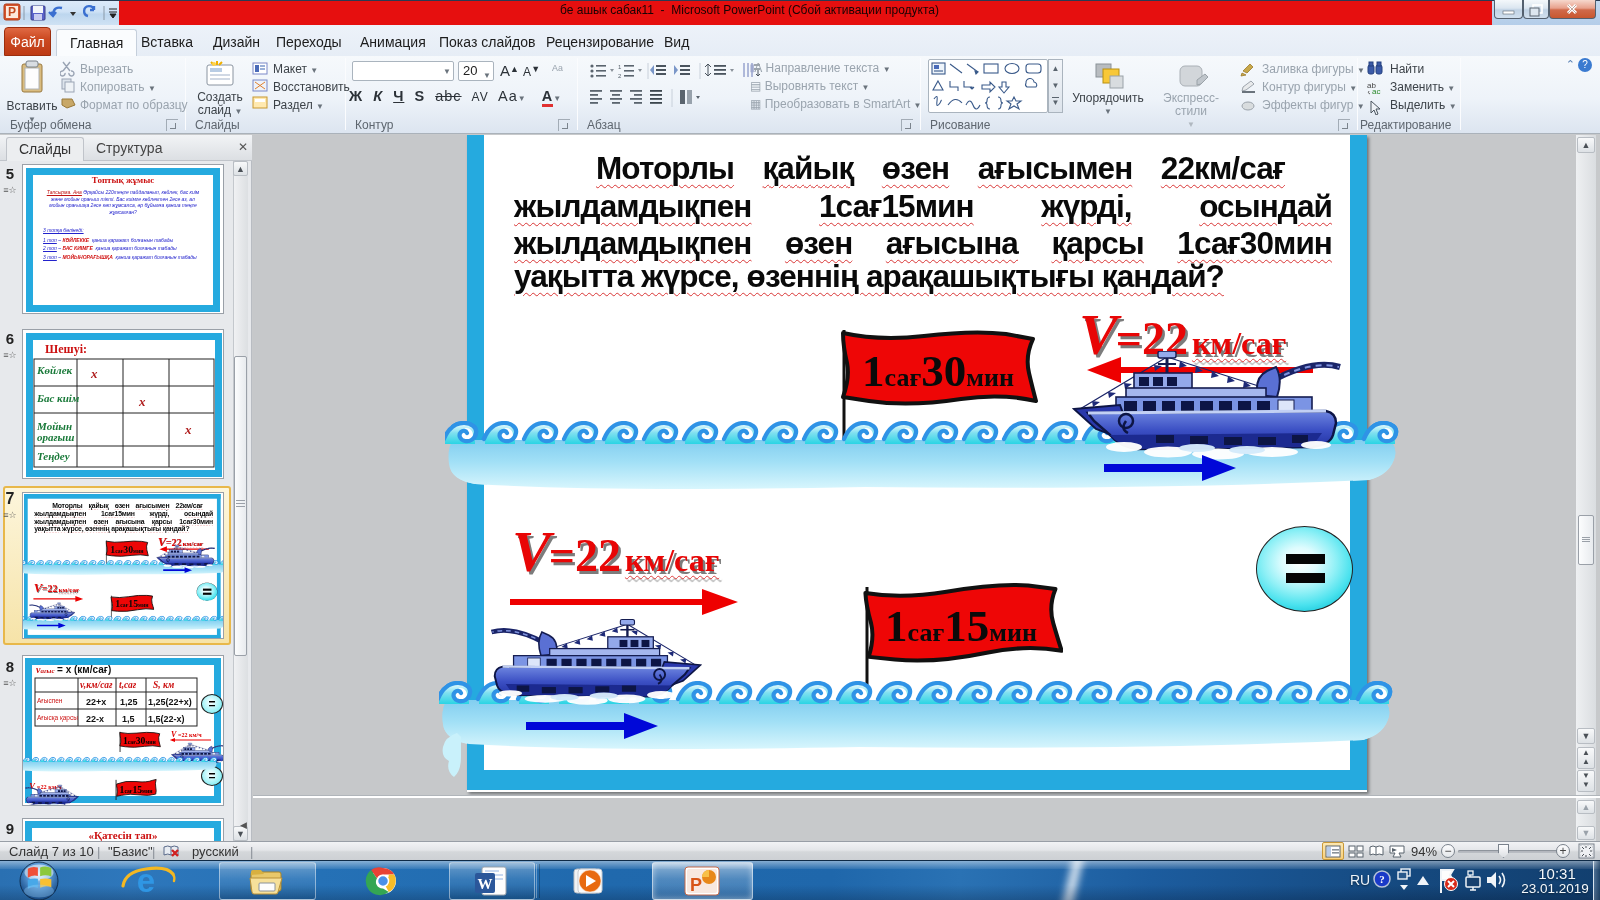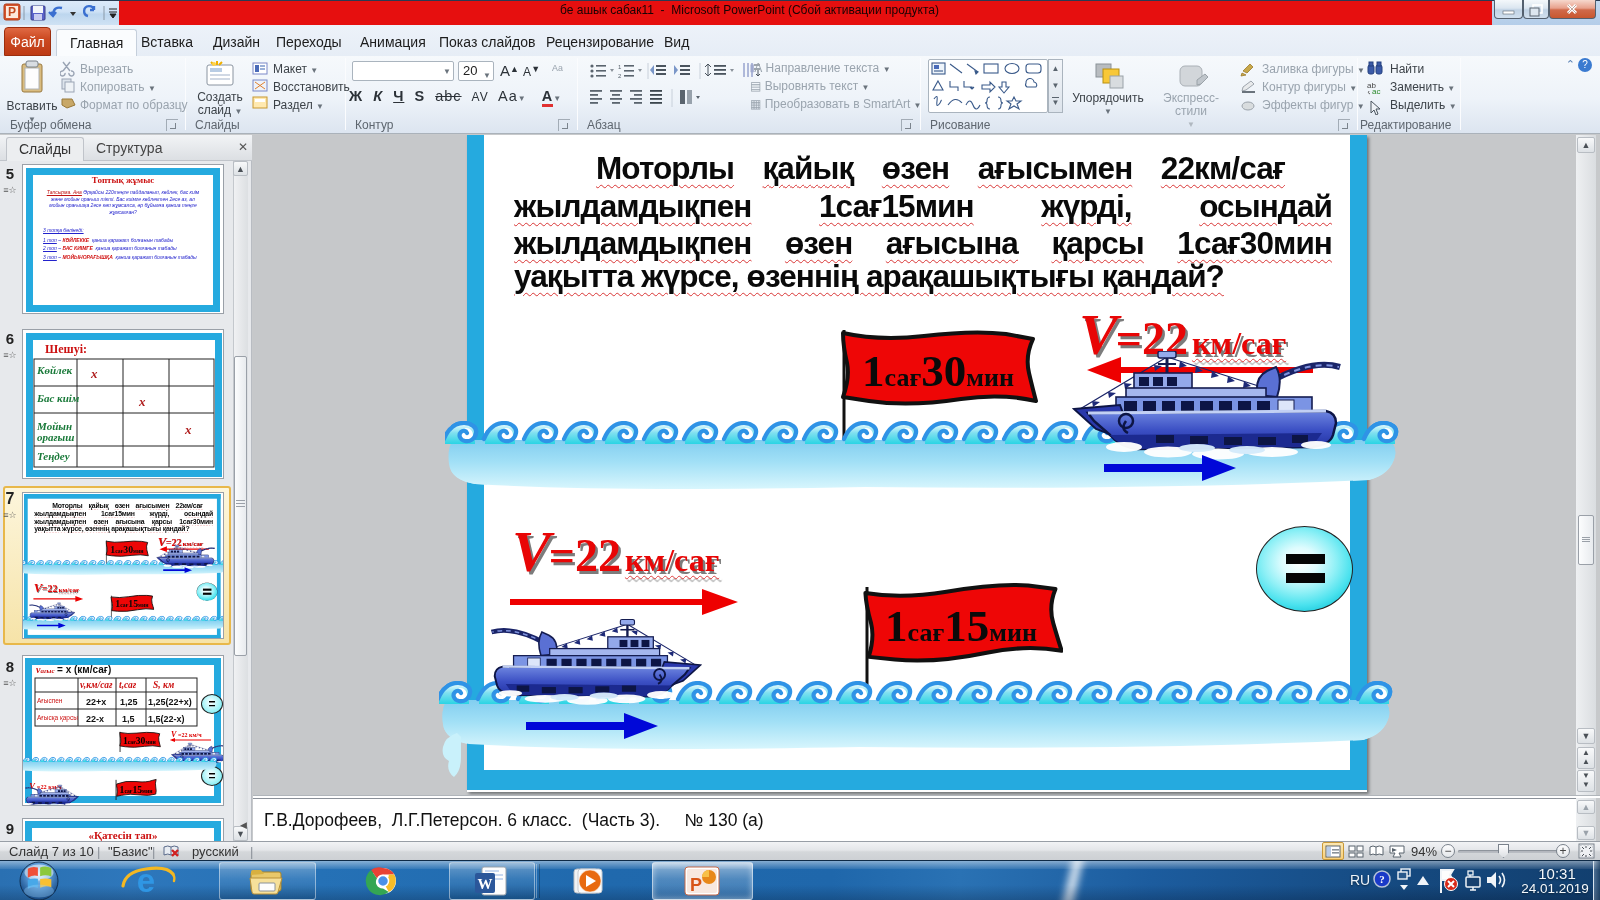--- a/index.html
+++ b/index.html
@@ -745,23 +745,20 @@
 </div>
 <div class="abs" style="left:1576px;top:135px;width:20px;height:660px;background:linear-gradient(90deg,#eef0f2,#dadde0)"></div>
 <div class="sbtn" style="left:1577px;top:137px;width:18px;height:16px;line-height:15px">▲</div>
 <div class="sthumb" style="left:1578px;top:515px;width:16px;height:50px"></div>
 <div class="abs" style="left:1582px;top:537px;width:8px;height:1px;border-top:1px solid #9aa0a8;box-shadow:0 2px 0 #9aa0a8,0 4px 0 #9aa0a8"></div>
 <div class="sbtn" style="left:1577px;top:728px;width:18px;height:16px;line-height:15px">▼</div>
 <div class="sbtn" style="left:1577px;top:747px;width:18px;height:22px;font-size:8px;line-height:9px">▲<br>▲</div>
 <div class="sbtn" style="left:1577px;top:770px;width:18px;height:22px;font-size:8px;line-height:9px">▼<br>▼</div>
 
 <div class="abs" style="left:253px;top:795px;width:1347px;height:3px;background:#fff;border-top:1px solid #b0b5ba"></div>
-<div class="abs" style="left:253px;top:798px;width:1323px;height:43px;background:#fff;border-top:1px solid #8a9098;font-size:17.5px;color:#111">
-      <span style="position:absolute;left:11px;top:11px">Г.В.Дорофеев,&nbsp; Л.Г.Петерсон. 6 класс.&nbsp; (Часть 3).&nbsp;&nbsp;&nbsp;&nbsp; № 130 (а)</span>
-    </div>
 <div class="abs" style="left:1576px;top:798px;width:20px;height:43px;background:linear-gradient(90deg,#eef0f2,#dadde0)"></div>
 <div class="sbtn" style="left:1577px;top:800px;width:18px;height:14px;line-height:13px;color:#9aa2aa">▲</div>
 <div class="sbtn" style="left:1577px;top:826px;width:18px;height:14px;line-height:13px;color:#9aa2aa">▼</div>
 <div class="abs" style="left:240px;top:820px;font-size:9px;color:#555">◀</div>
 
 <div class="abs" style="left:0;top:841px;width:1600px;height:19px;background:linear-gradient(180deg,#f2f3f5 0%,#e4e6e9 45%,#d4d7da 55%,#cdd0d4 100%);border-top:1px solid #989ea6;font-size:13px;color:#333">
  <span style="position:absolute;left:9px;top:2px">Слайд 7 из 10</span>
  <span style="position:absolute;left:97px;top:2px;color:#8a9098">|</span>
  <span style="position:absolute;left:108px;top:2px">"Базис"</span>
  <span style="position:absolute;left:152px;top:2px;color:#8a9098">|</span>
@@ -907,15 +904,15 @@
         <rect x="6" y="2" width="5" height="4" fill="none" stroke="#f0f4f8" stroke-width="1.3"></rect>
         <path d="M8,6 L8,12" stroke="#f0f4f8" stroke-width="1.3"></path>
         <rect x="4" y="8" width="14" height="10" rx="1" fill="#17406e" stroke="#f0f4f8" stroke-width="1.5"></rect>
         <path d="M8,21 l6,0 m-3,-3 l0,3" stroke="#f0f4f8" stroke-width="1.5"></path>
       </svg>
  <svg class="abs" style="left:1485px;top:8px" width="22" height="22" viewBox="0 0 22 22">
         <path d="M2,8 L6,8 L11,3 L11,19 L6,14 L2,14 Z" fill="#f0f4f8"></path>
         <path d="M14,7 q3,4 0,8 M17,4 q5,7 0,14" stroke="#f0f4f8" stroke-width="1.6" fill="none"></path>
       </svg>
  <div class="abs" style="left:1520px;top:4px;width:74px;text-align:center;font-size:15px;color:#f4f8fc;text-shadow:0 1px 2px #0a2238">10:31</div>
- <div class="abs" style="left:1513px;top:20px;width:84px;text-align:center;font-size:13.5px;color:#f4f8fc;text-shadow:0 1px 2px #0a2238">24.01.2019</div>
+ <div class="abs" style="left:1513px;top:20px;width:84px;text-align:center;font-size:13.5px;color:#f4f8fc;text-shadow:0 1px 2px #0a2238">23.01.2019</div>
  <div class="abs" style="left:1593px;top:0;width:7px;height:40px;background:linear-gradient(90deg,rgba(255,255,255,.25),rgba(40,70,100,.6));border-left:1px solid #d8e4ee"></div>
 </div>
 </div>
 </body></html>

